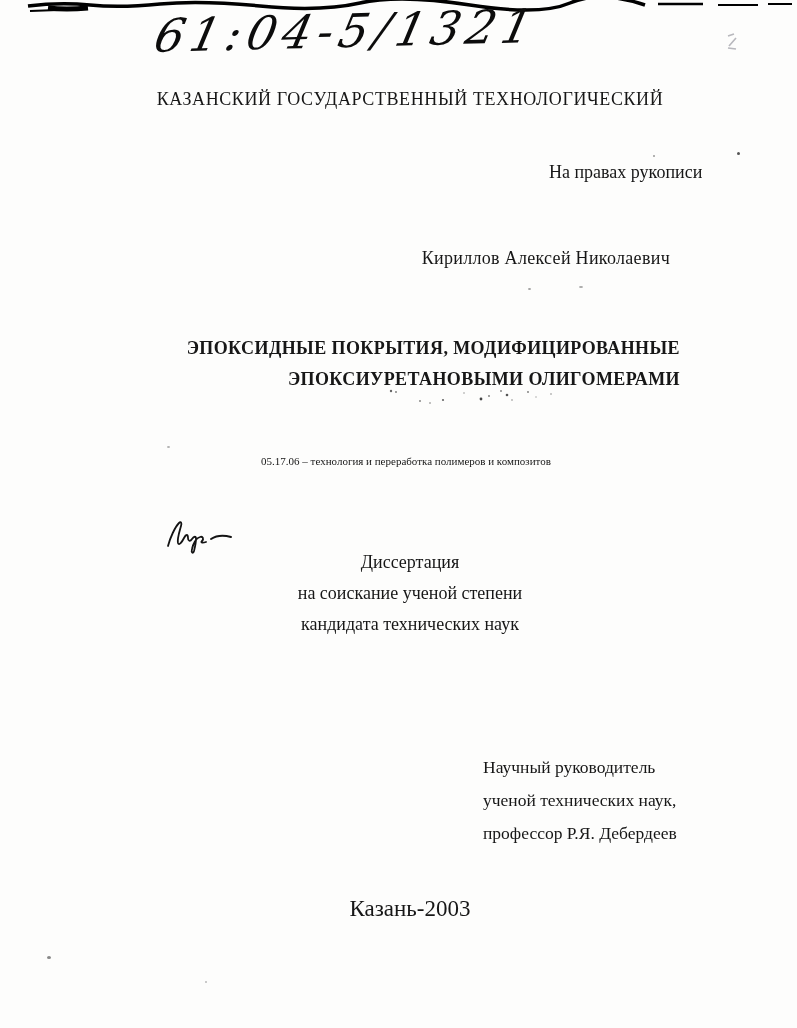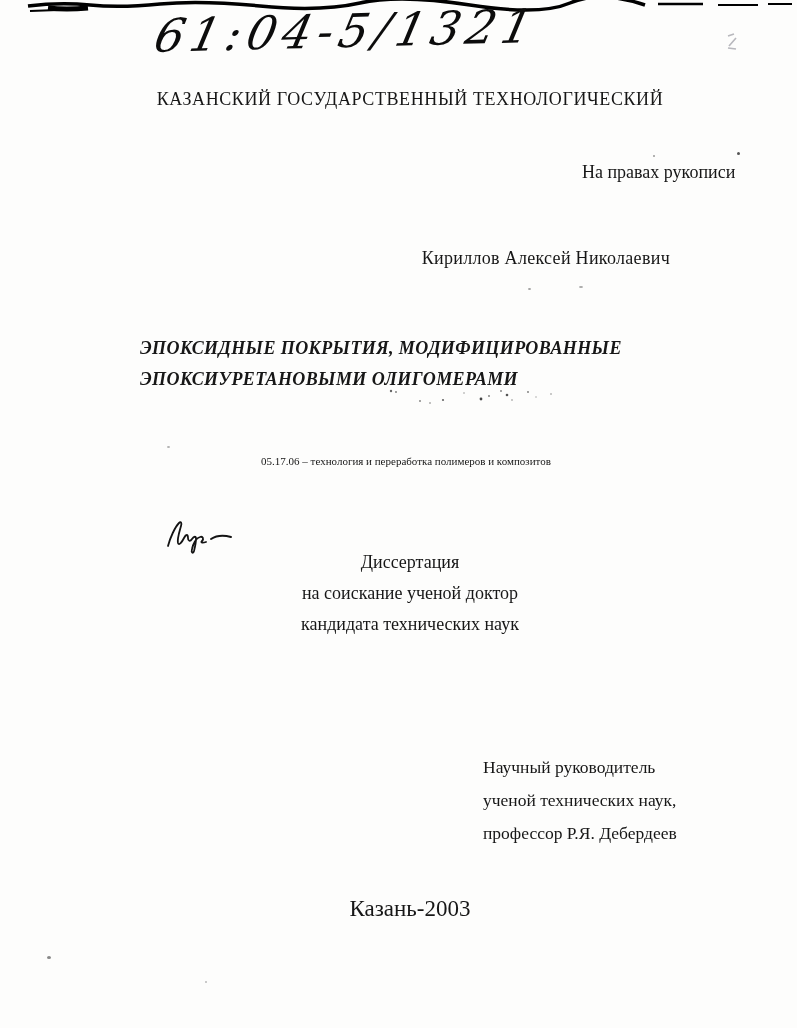--- a/index.html
+++ b/index.html
@@ -34,38 +34,36 @@
     text-align: center;
     font-size: 18px;
     line-height: 30px;
     letter-spacing: 0.6px;
     margin-top: 12px;
   }
 
   .manuscript-note {
     left: 549px; top: 162px;
     font-size: 18px;
-    margin-left: 33px;
   }
 
   .author {
     left: 150px; top: 248px; width: 520px;
     text-align: right;
     font-size: 18px;
     letter-spacing: 0.3px;
   }
 
   .title-block {
     left: 140px; top: 333px; width: 540px;
-    text-align: left;
+    text-align: right;
     font-weight: bold;
     font-size: 18px;
     line-height: 31px;
     letter-spacing: 0.4px;
-    font-style: italic;
   }
 
   .specialty {
     left: 136px; top: 455px; width: 540px;
     text-align: center;
     font-size: 11px;
     font-family: Liberation Serif, serif;
   }
 
   .signature-svg { left: 162px; top: 514px; }
@@ -153,21 +151,21 @@
   <svg class="abs signature-svg" width="80" height="44" viewBox="0 0 80 44">
     <path d="M6 32 C8 24 13 13 17 9 C19 7 20 9 19 12 C17 19 15 25 16 29
              C17 32 20 28 22 24 C24 20 26 20 26 24 C26 27 28 28 30 25
              C32 22 34 22 34 25 C34 28 33 33 32 37 C31 40 29 39 30 35
              C31 30 34 24 38 23 C41 22 42 25 40 27 C38 29 41 29 44 28" stroke="#141414" stroke-width="1.8" fill="none" stroke-linecap="round"></path>
     <path d="M49 25 C55 21 62 21 69 23" stroke="#141414" stroke-width="2" fill="none" stroke-linecap="round"></path>
   </svg>
 
   <div class="abs thesis-block">
     <div>Диссертация</div>
-    <div>на соискание ученой доктор</div>
+    <div>на соискание ученой степени</div>
     <div>кандидата технических наук</div>
   </div>
 
   <div class="abs supervisor-block">
     <div>Научный руководитель</div>
     <div>ученой технических наук,</div>
     <div>профессор Р.Я. Дебердеев</div>
   </div>
 
   <div class="abs city-year">Казань-2003</div>

